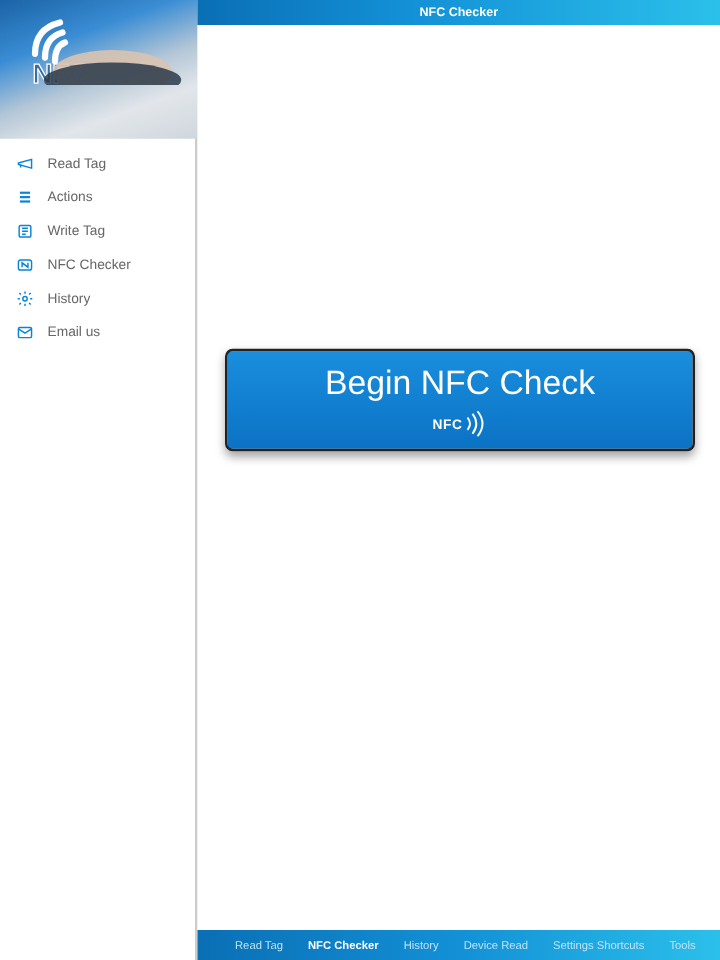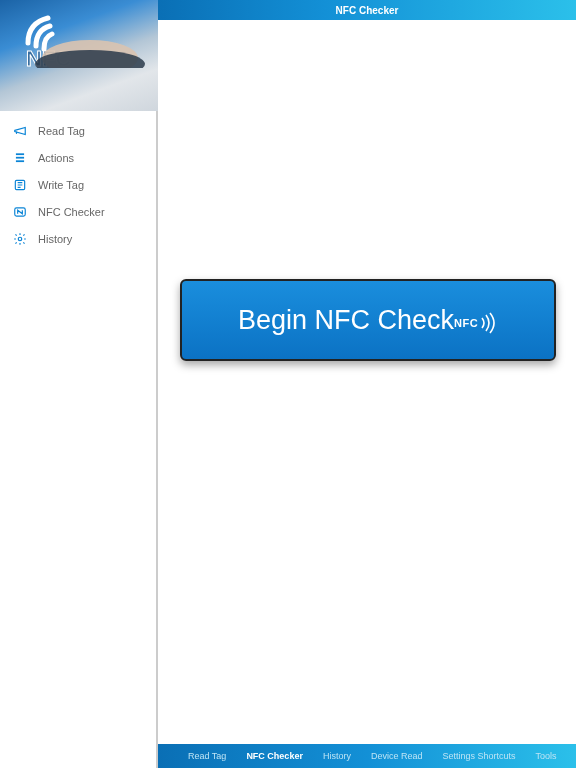--- a/index.html
+++ b/index.html
@@ -72,21 +72,21 @@
   left: 22px;
   top: 259px;
   width: 376px;
   height: 82px;
   background: linear-gradient(#1a8edd, #0b72c4);
   border: 2px solid #222;
   border-radius: 6px;
   box-shadow: 0 4px 8px rgba(0,0,0,0.35);
   color: #fff;
   display: flex;
-  flex-direction: row;
+  flex-direction: column;
   align-items: center;
   justify-content: center;
   cursor: pointer;
 }
 .big-btn .t { font-size: 27px; font-weight: 400; }
 .big-btn svg { margin-top: 6px; }
 .footer {
   height: 24px;
   background: linear-gradient(90deg, #0a6fb5 0%, #1390d6 50%, #2bc0ea 100%);
   display: flex;
@@ -159,20 +159,29 @@
       </li>
       <li>
         <span class="ic">
           <svg width="14" height="14" viewBox="0 0 24 24" fill="none" stroke="currentColor" stroke-width="2">
               <circle cx="12" cy="12" r="3"></circle>
               <path d="M12 2v3M12 19v3M4.2 4.2l2.1 2.1M17.7 17.7l2.1 2.1M2 12h3M19 12h3M4.2 19.8l2.1-2.1M17.7 6.3l2.1-2.1"></path>
             </svg>
         </span>
         <span class="lbl">History</span>
       </li>
+      <li>
+        <span class="ic">
+          <svg width="14" height="14" viewBox="0 0 24 24" fill="none" stroke="currentColor" stroke-width="2">
+              <rect x="3" y="5" width="18" height="14" rx="2"></rect>
+              <path d="M3 7l9 6 9-6"></path>
+            </svg>
+        </span>
+        <span class="lbl">Email us</span>
+      </li>
     </ul>
   </aside>
 
   <main class="main">
     <div class="header">
       <span>NFC Checker</span>
     </div>
     <div class="content">
       <div class="big-btn">
         <div class="t">Begin NFC Check</div>

